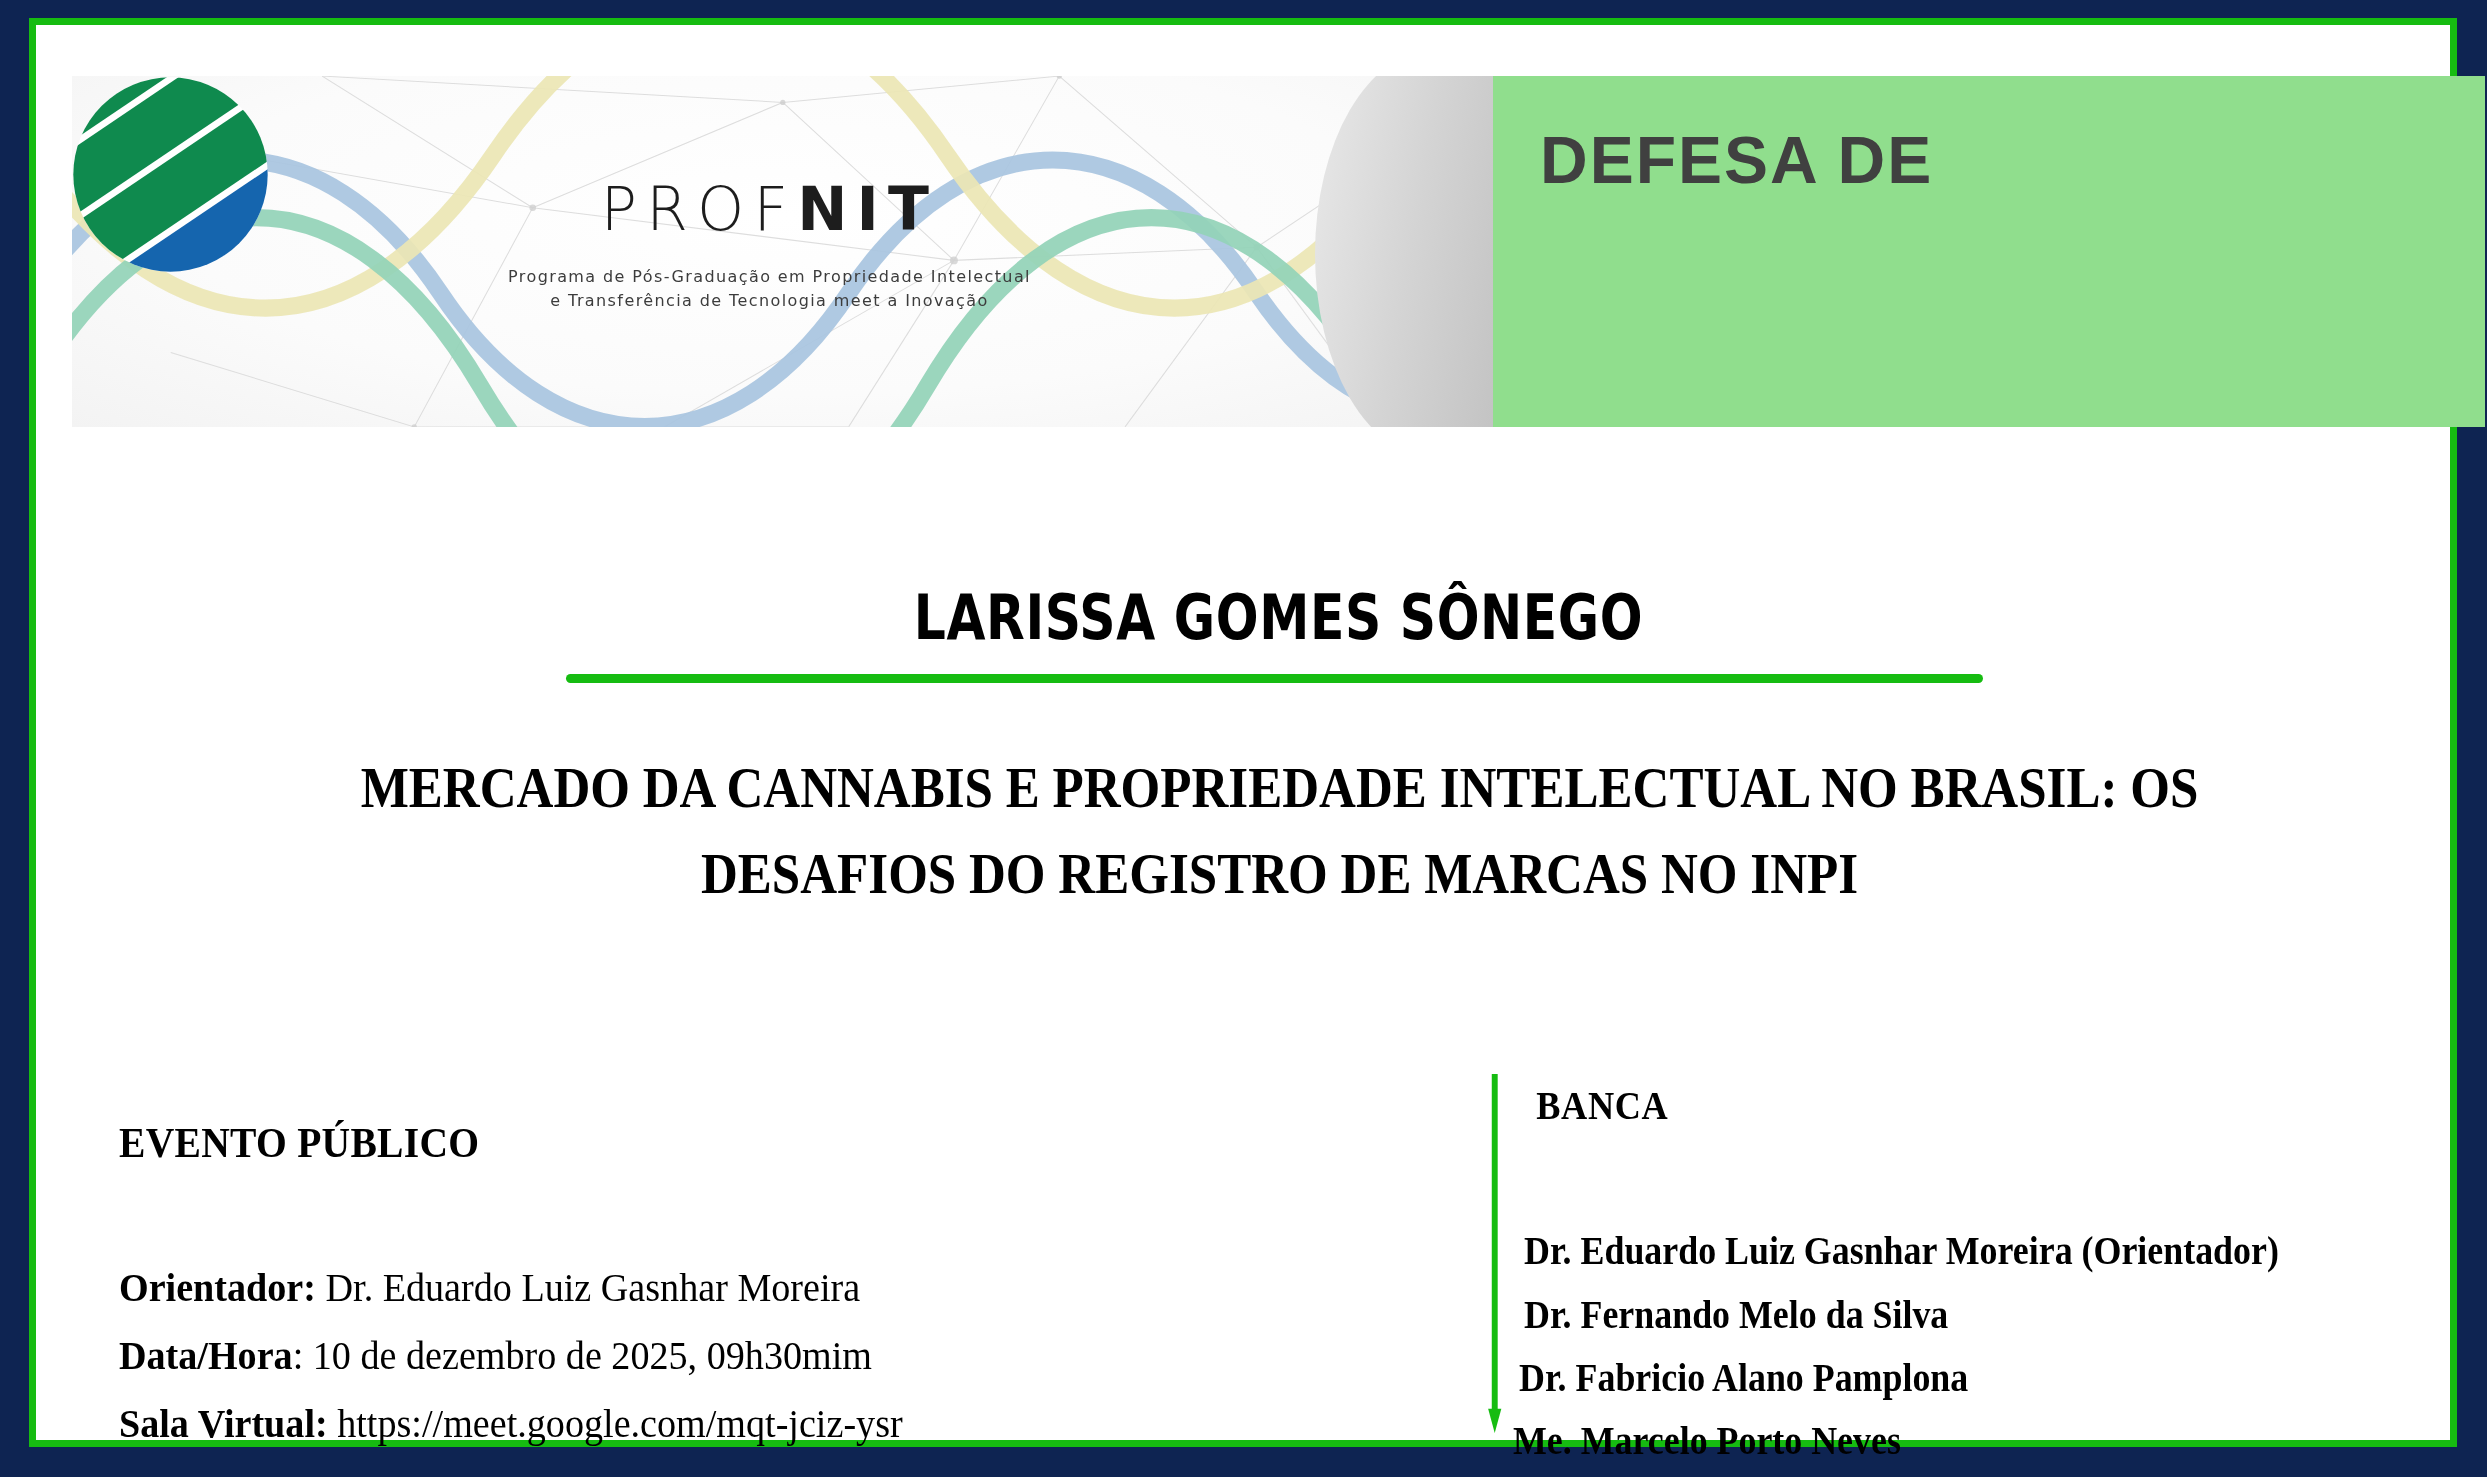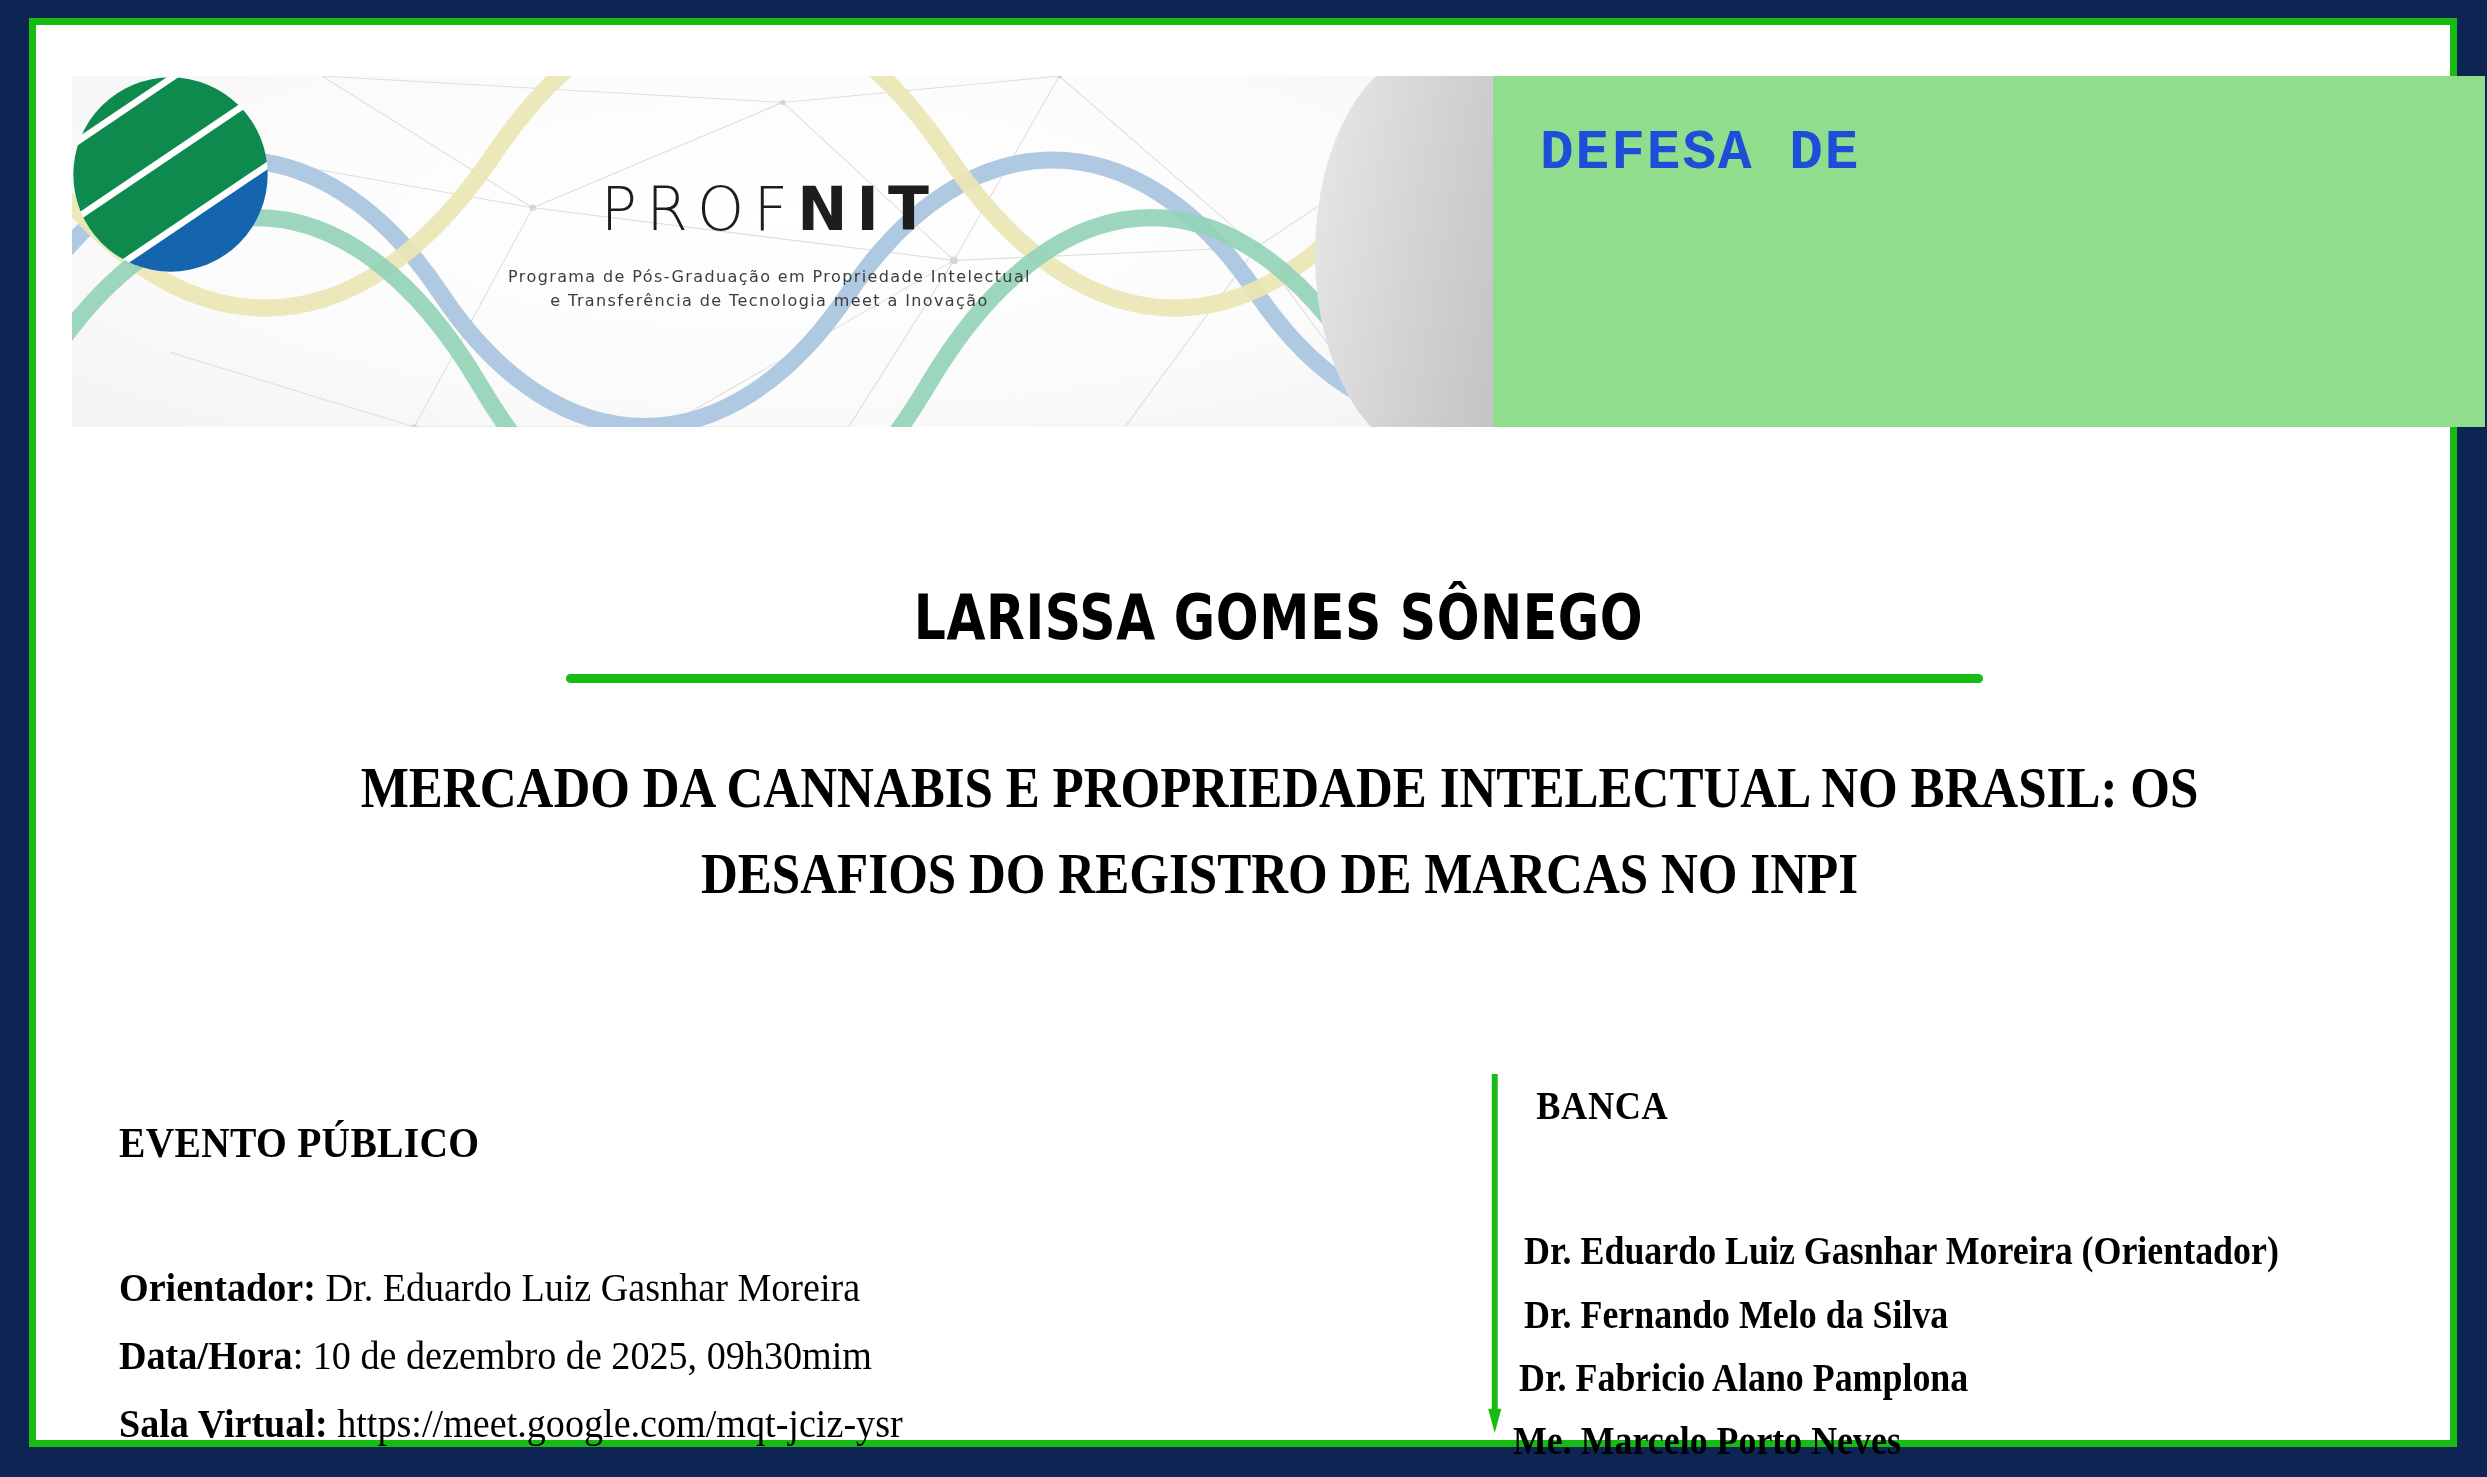--- a/index.html
+++ b/index.html
@@ -110,25 +110,25 @@
     position: absolute;
     left: 1421px;
     top: 0px;
     width: 993px;
     height: 351px;
     background: #90de8d;
     box-sizing: border-box;
     padding: 38px 0 0 47px;
   }
   .defesa-line {
-    font-family: Liberation Mono, monospace;
-    font-weight: 700;
-    font-size: 56px;
+    font-family: Liberation Sans, sans-serif;
+    font-weight: 700;
+    font-size: 66px;
     letter-spacing: 2px;
-    color: #1d4ed8;
+    color: #404040;
     line-height: 1.42;
     white-space: nowrap;
   }
 
   
   #student-name {
     position: absolute;
     left: 36px;
     top: 556px;
     width: 2413px;

